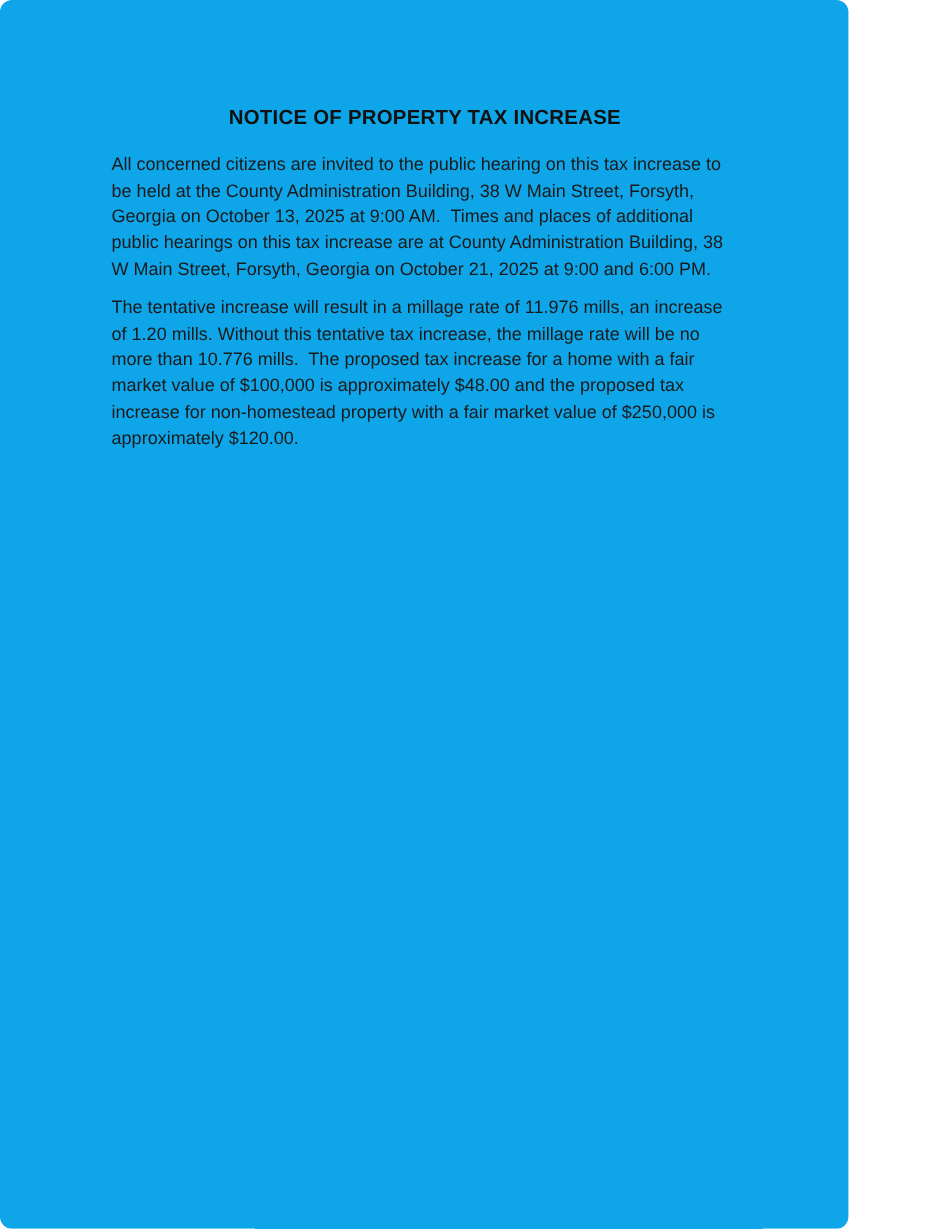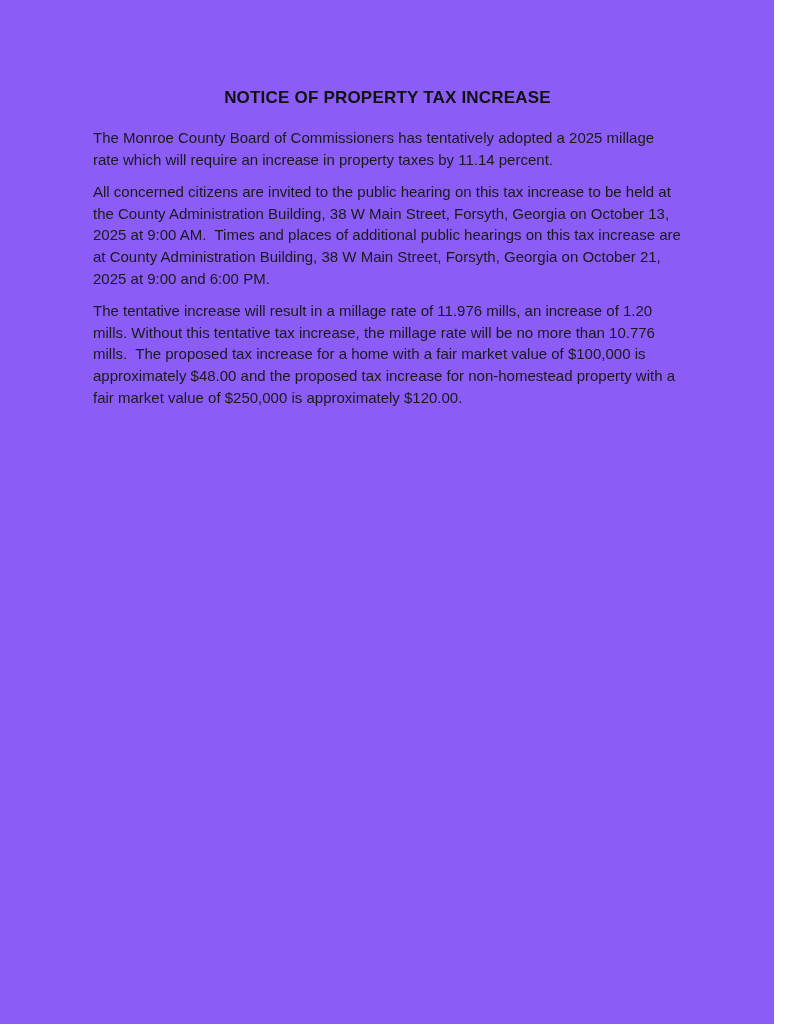--- a/index.html
+++ b/index.html
@@ -2,27 +2,28 @@
 <html><head>
 <meta charset="utf-8">
 <style>
   html, body {
     margin: 0;
     padding: 0;
     background: #ffffff;
   }
   .page {
     position: relative;
-    width: 774px;
+    width: 707px;
     height: 1024px;
-    background: #8b5cf6;
+    background: #0ea5e9;
     font-family: "Liberation Sans", sans-serif;
     color: #1a1a1a;
     overflow: hidden;
     box-sizing: border-box;
+    border-radius: 10px;
   }
   .content {
     box-sizing: border-box;
     padding: 88px 92px 0 93px;
   }
   .doc-title {
     margin: 0 0 19px 0;
     text-align: center;
     font-size: 17px;
     font-weight: 700;
@@ -37,19 +38,18 @@
     color: #1a1a1a;
   }
 </style>
 </head>
 <body>
 
 <div class="page">
   <div class="content">
     <h1 class="doc-title">NOTICE OF PROPERTY TAX INCREASE</h1>
 
-    <p class="doc-paragraph">The Monroe County Board of Commissioners has tentatively adopted a 2025 millage rate which will require an increase in property taxes by 11.14 percent.</p>
 
     <p class="doc-paragraph">All concerned citizens are invited to the public hearing on this tax increase to be held at the County Administration Building, 38 W Main Street, Forsyth, Georgia on October 13, 2025 at 9:00 AM.  Times and places of additional public hearings on this tax increase are at County Administration Building, 38 W Main Street, Forsyth, Georgia on October 21, 2025 at 9:00 and 6:00 PM.</p>
 
     <p class="doc-paragraph">The tentative increase will result in a millage rate of 11.976 mills, an increase of 1.20 mills. Without this tentative tax increase, the millage rate will be no more than 10.776 mills.  The proposed tax increase for a home with a fair market value of $100,000 is approximately $48.00 and the proposed tax increase for non-homestead property with a fair market value of $250,000 is approximately $120.00.</p>
   </div>
 </div>
 
 </body></html>

